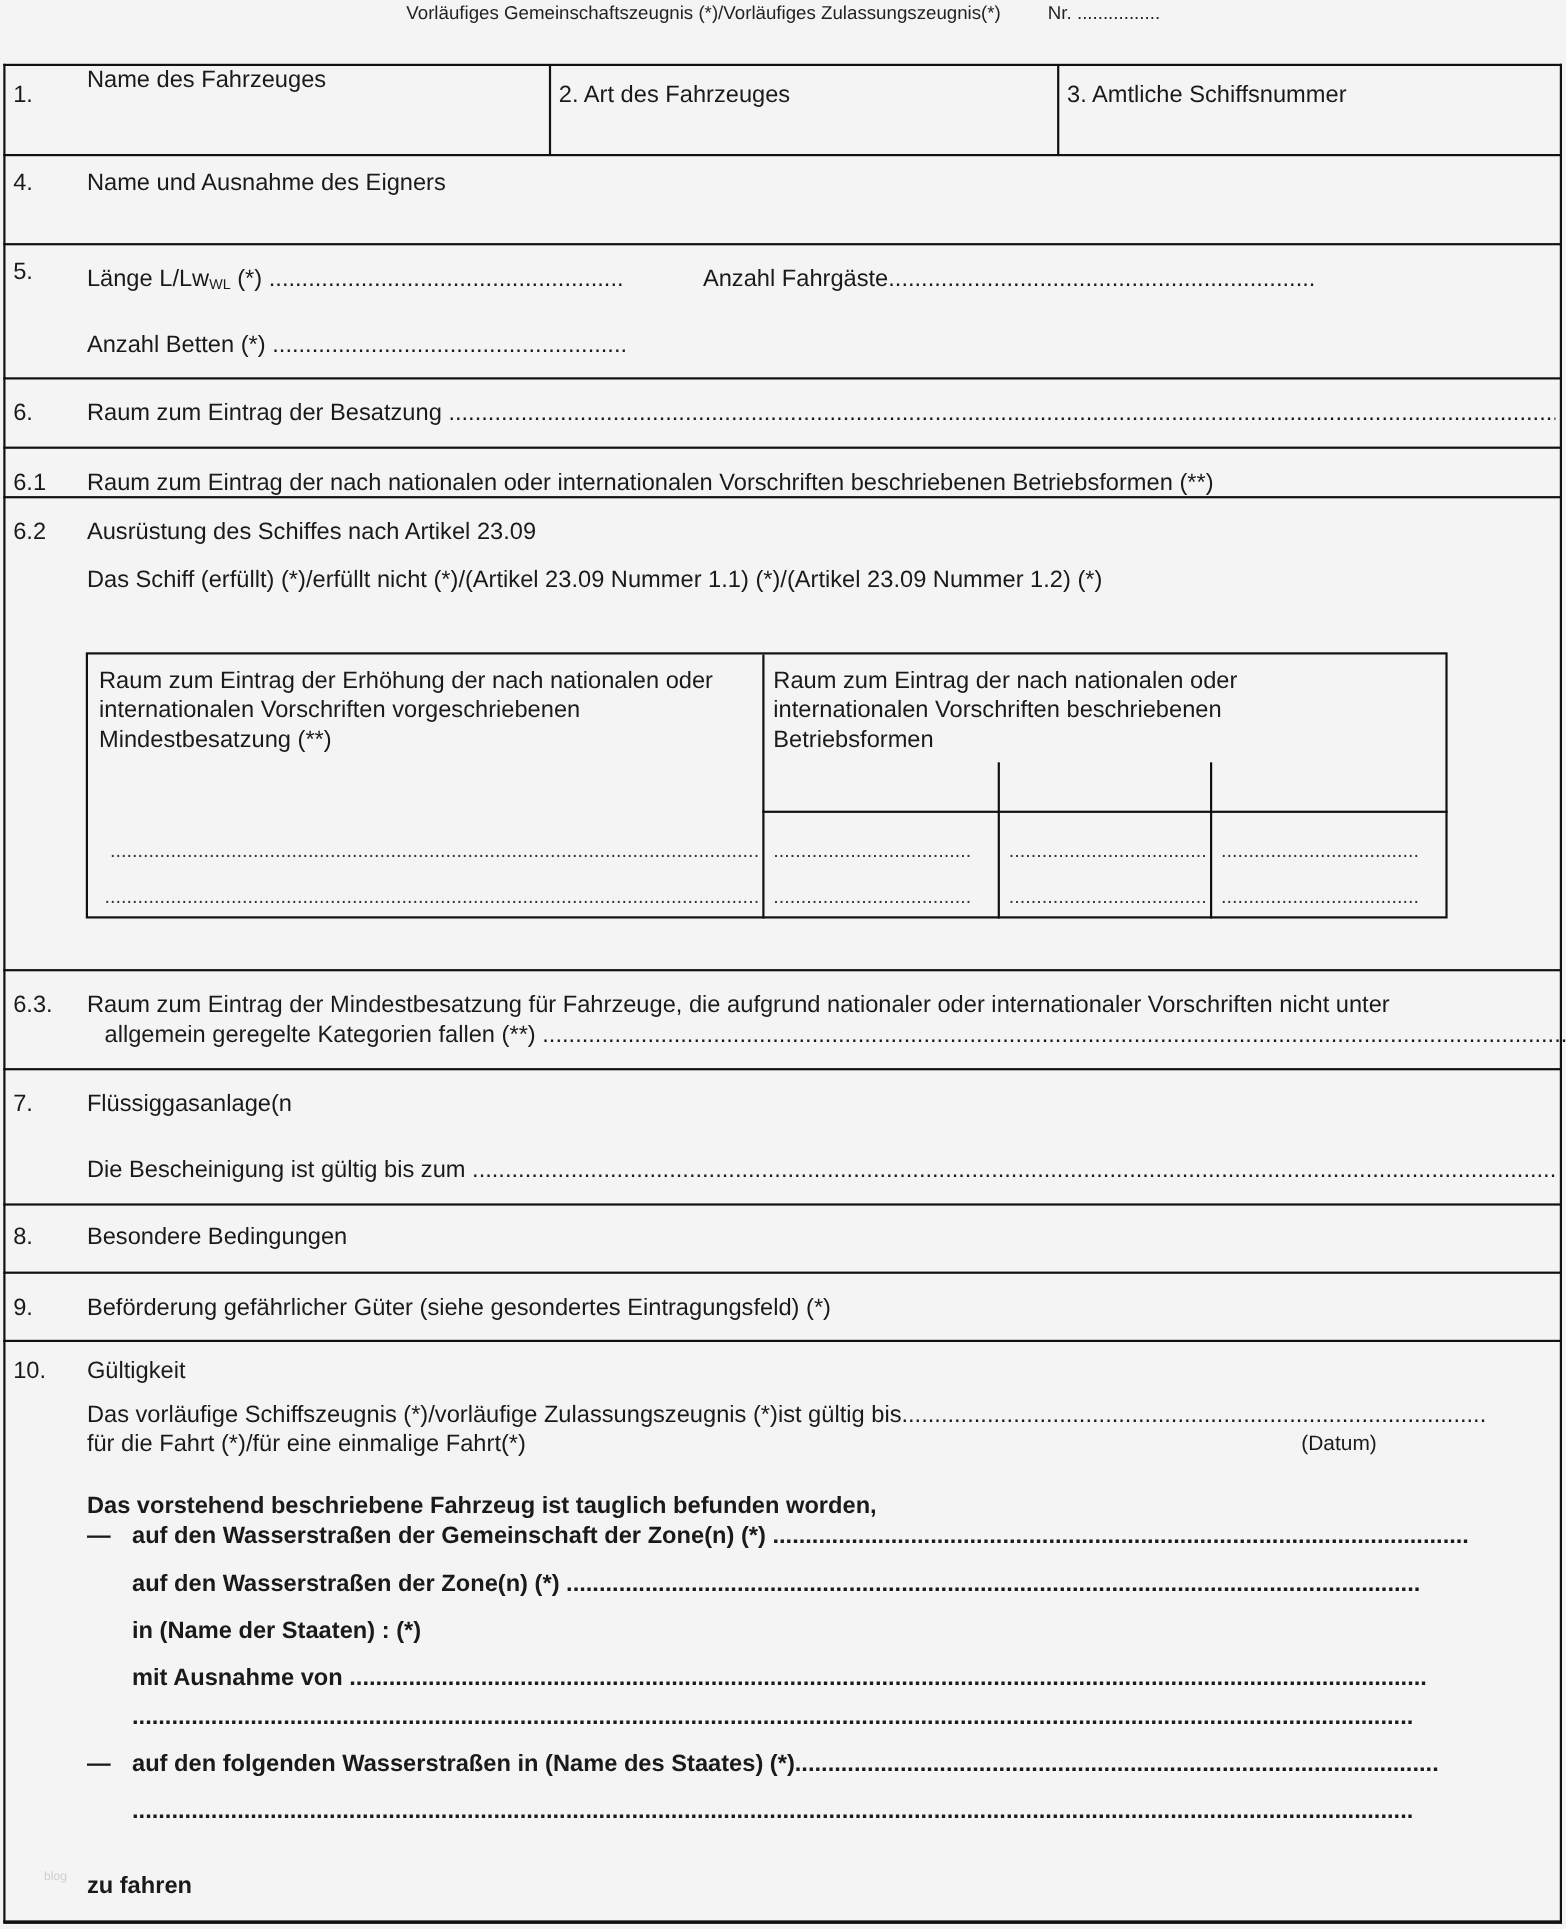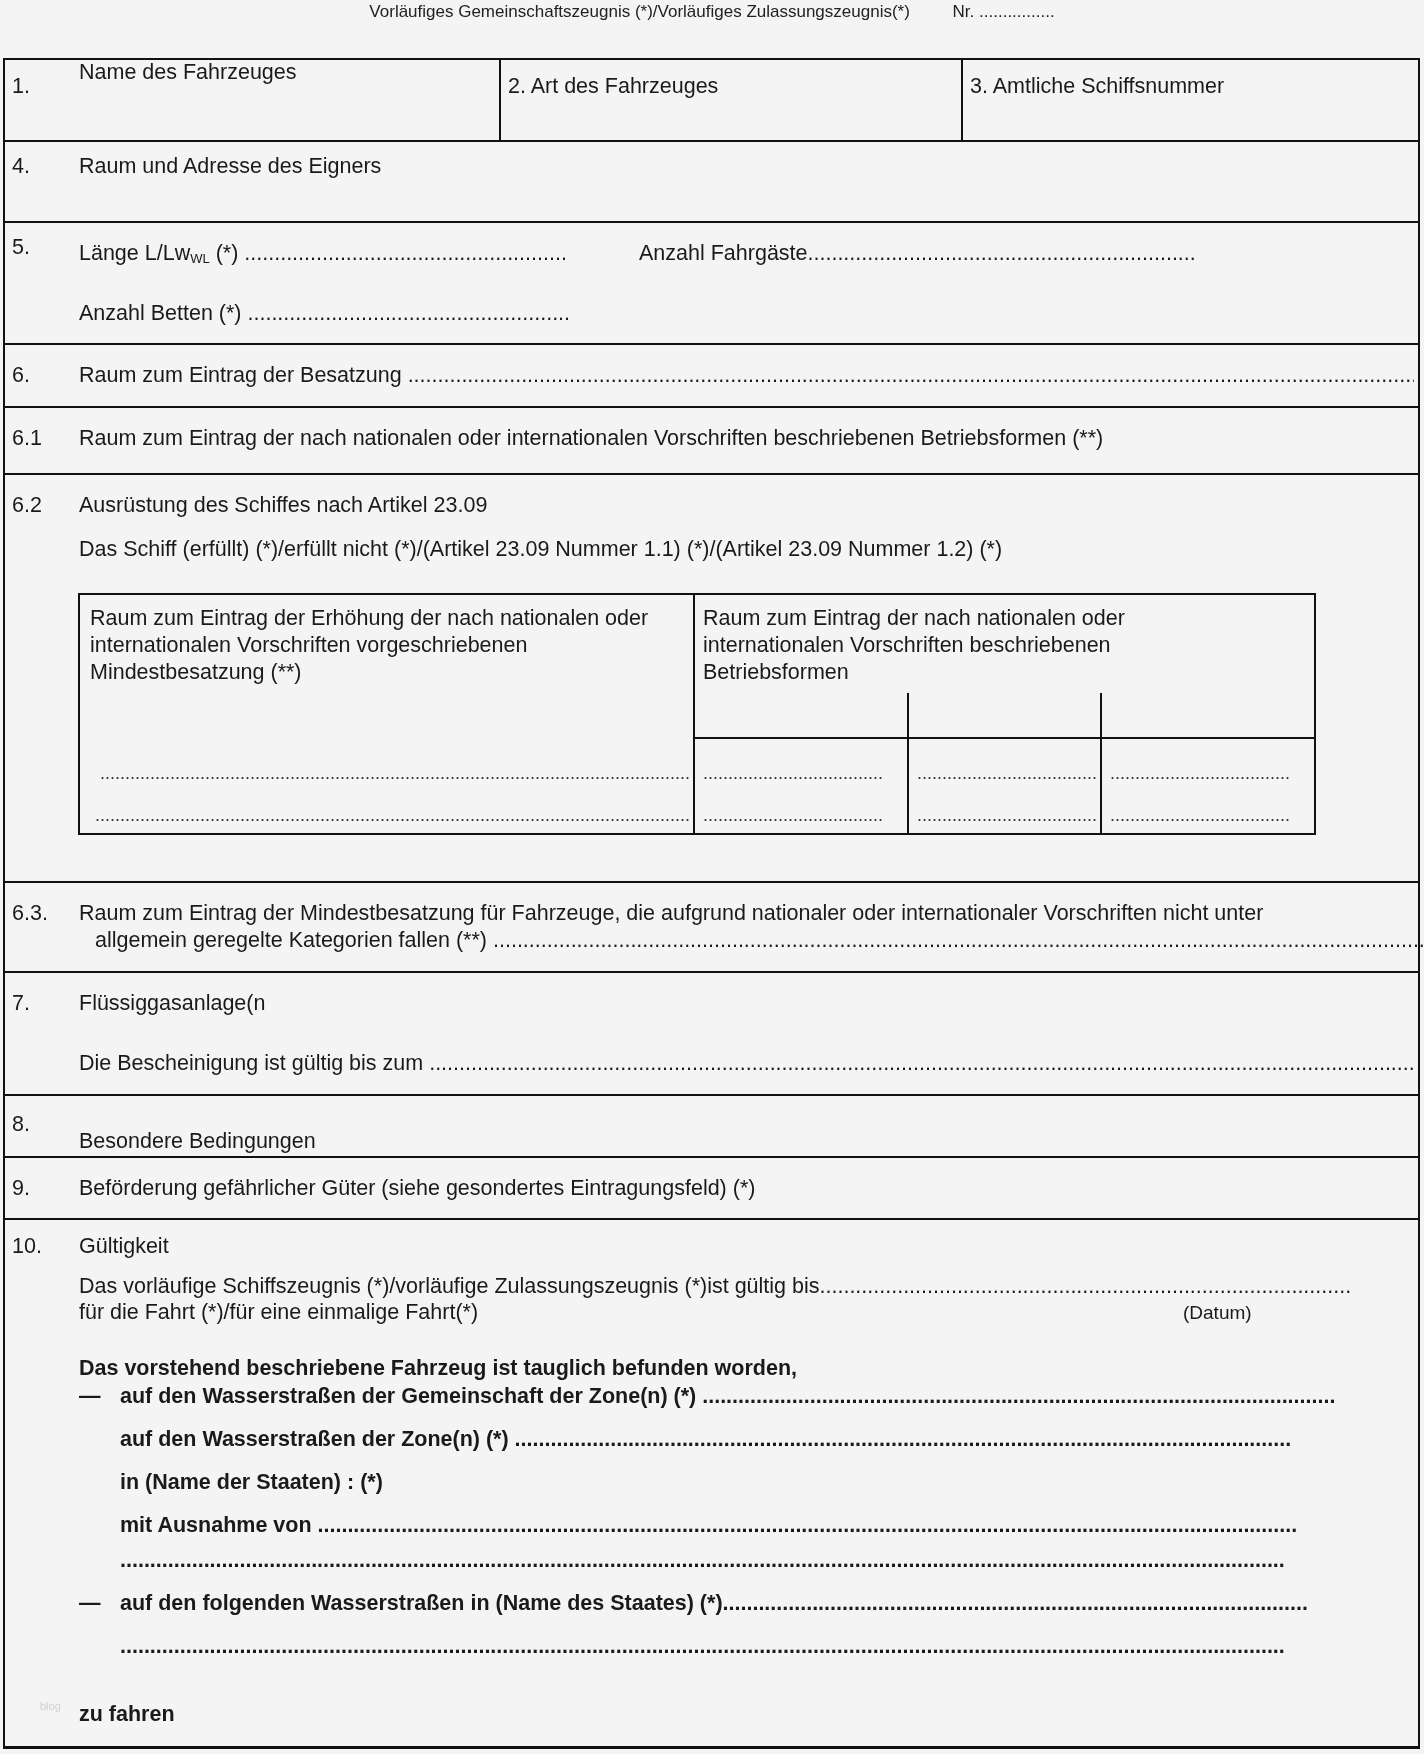--- a/index.html
+++ b/index.html
@@ -48,41 +48,41 @@
   <span class="num" style="top:14px;">1.</span>
   <span class="lbl" style="top:0;">Name des Fahrzeuges</span>
   <div class="cell-div" style="left:496px;"></div>
   <span style="position:absolute;left:505px;top:14px;">2. Art des Fahrzeuges</span>
   <div class="cell-div" style="left:958px;"></div>
   <span style="position:absolute;left:967px;top:14px;">3. Amtliche Schiffsnummer</span>
 </div>
 
 <div class="row" style="top:140px;height:81px;">
   <span class="num" style="top:12px;">4.</span>
-  <span class="lbl" style="top:12px;">Raum und Adresse des Eigners</span>
+  <span class="lbl" style="top:12px;">Name und Ausnahme des Eigners</span>
 </div>
 
 <div class="row" style="top:221px;height:122px;">
   <span class="num" style="top:12px;">5.</span>
   <span class="lbl" style="top:18px;"><span>Länge L/Lw</span><span class="sub">WL</span><span> (*) ......................................................</span></span>
   <span style="position:absolute;left:636px;top:18px;">Anzahl Fahrgäste.................................................................</span>
   <span class="lbl" style="top:78px;">Anzahl Betten (*) ......................................................</span>
 </div>
 
 <div class="row" style="top:343px;height:63px;">
   <span class="num" style="top:18px;">6.</span>
   <span class="lbl dots" style="top:18px;width:1335px;">Raum zum Eintrag der Besatzung .........................................................................................................................................................................................</span>
 </div>
 
 <div class="row" style="top:406px;height:63px;">
   <span class="num" style="top:18px;">6.1</span>
   <span class="lbl" style="top:18px;">Raum zum Eintrag der nach nationalen oder internationalen Vorschriften beschriebenen Betriebsformen (**)</span>
 </div>
 
-<div class="row" style="top:473px;height:412px;">
+<div class="row" style="top:451px;height:412px;">
   <span class="num" style="top:18px;">6.2</span>
   <span class="lbl" style="top:18px;">Ausrüstung des Schiffes nach Artikel 23.09</span>
   <span class="lbl" style="top:62px;">Das Schiff (erfüllt) (*)/erfüllt nicht (*)/(Artikel 23.09 Nummer 1.1) (*)/(Artikel 23.09 Nummer 1.2) (*)</span>
 </div>
 
 <div class="inner">
   <div class="vline" style="left:613px;top:0;height:240px;"></div>
   <div style="position:absolute;left:10px;top:10px;width:590px;line-height:27px;">Raum zum Eintrag der Erhöhung der nach nationalen oder internationalen Vorschriften vorgeschriebenen Mindestbesatzung (**)</div>
   <div style="position:absolute;left:623px;top:10px;width:500px;line-height:27px;">Raum zum Eintrag der nach nationalen oder internationalen Vorschriften beschriebenen Betriebsformen</div>
   <div class="vline" style="left:827px;top:98px;height:142px;"></div>
@@ -105,21 +105,21 @@
 </div>
 
 <div class="row" style="top:971px;height:123px;">
   <span class="num" style="top:18px;">7.</span>
   <span class="lbl" style="top:18px;">Flüssiggasanlage(n</span>
   <span class="lbl dots" style="top:78px;width:1335px;">Die Bescheinigung ist gültig bis zum ......................................................................................................................................................................</span>
 </div>
 
 <div class="row" style="top:1094px;height:62px;">
   <span class="num" style="top:16px;">8.</span>
-  <span class="lbl" style="top:16px;margin-top:17px;">Besondere Bedingungen</span>
+  <span class="lbl" style="top:16px;">Besondere Bedingungen</span>
 </div>
 
 <div class="row" style="top:1156px;height:62px;">
   <span class="num" style="top:18px;">9.</span>
   <span class="lbl" style="top:18px;">Beförderung gefährlicher Güter (siehe gesondertes Eintragungsfeld) (*)</span>
 </div>
 
 <div class="row" style="top:1218px;height:530px;">
   <span class="num" style="top:14px;">10.</span>
   <span class="lbl" style="top:14px;">Gültigkeit</span>

